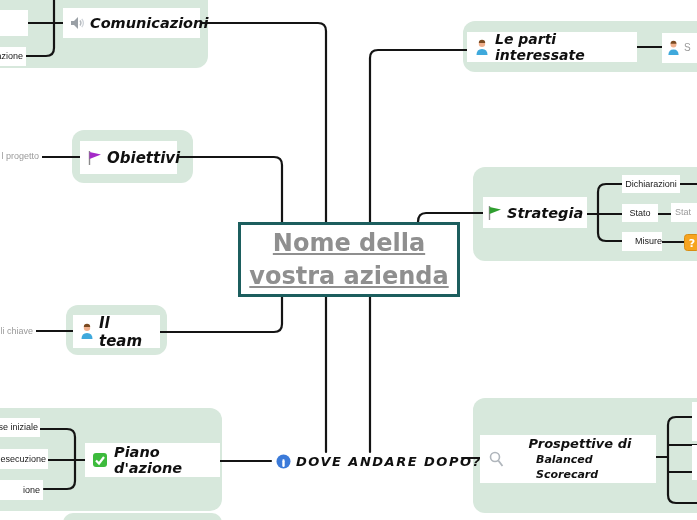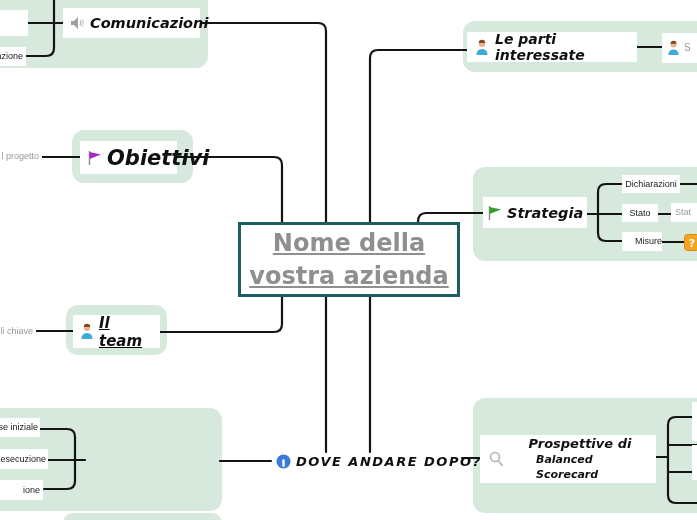--- a/index.html
+++ b/index.html
@@ -91,42 +91,51 @@
     <span class="sub">azione</span>
   </div>
 
   <div class="box" style="left:80px;top:141px;width:97px;height:33px;padding:0 7px;gap:5px;">
     <span class="icon">
       <svg width="15" height="16" viewBox="0 0 15 16">
           <line x1="2.5" y1="1" x2="2.5" y2="15" stroke="#8a8a8a" stroke-width="1.4"></line>
           <path d="M2.5,2 L14,4.5 L2.5,9 Z" fill="#a429c8"></path>
         </svg>
     </span>
-    <span class="topicfont" style="font-size:21px;">Obiettivi</span>
+    <span class="topicfont" style="font-size:15px;">Obiettivi</span>
   </div>
 
   <div class="box" style="left:-34px;top:147px;width:76px;height:19px;justify-content:flex-end;padding-right:3px;">
     <span class="sub graytxt">l progetto</span>
   </div>
 
-  <div class="box" style="left:73px;top:315px;width:87px;height:33px;padding:0 7px;gap:5px;text-decoration:underline;">
+  <div class="box" style="left:73px;top:315px;width:87px;height:33px;padding:0 7px;gap:5px;">
     <span class="icon">
       <svg width="14" height="17" viewBox="0 0 14 17">
           <circle cx="7" cy="4.8" r="3.2" fill="#f0b08d"></circle>
           <path d="M3.8,4 a3.2,3.2 0 0 1 6.4,0 z" fill="#7a4a21"></path>
           <path d="M1.5,16 q0,-6 5.5,-6 q5.5,0 5.5,6 z" fill="#3fa9dc"></path>
         </svg>
     </span>
     <span class="topicfont" style="font-size:15px;">Il team</span>
   </div>
 
   <div class="box" style="left:-28px;top:321px;width:64px;height:20px;justify-content:flex-end;padding-right:3px;">
     <span class="sub graytxt">li chiave</span>
   </div>
 
+  <div class="box" style="left:85px;top:443px;width:135px;height:34px;padding:0 7px;gap:6px;">
+    <span class="icon">
+      <svg width="16" height="16" viewBox="0 0 16 16">
+          <rect x="1" y="1" width="14" height="14" rx="3" fill="#3dbb3d"></rect>
+          <path d="M4,8.5 l3,3 l5,-6.5" stroke="#fff" stroke-width="2.2" fill="none"></path>
+        </svg>
+    </span>
+    <span class="topicfont" style="font-size:14.5px;">Piano d'azione</span>
+  </div>
 
   <div class="box" style="left:-8px;top:418px;width:48px;height:19px;justify-content:flex-end;padding-right:2px;">
     <span class="sub">ase iniziale</span>
   </div>
   <div class="box" style="left:-4px;top:449px;width:52px;height:20px;justify-content:flex-end;padding-right:2px;">
     <span class="sub">esecuzione</span>
   </div>
   <div class="box" style="left:-30px;top:480px;width:73px;height:20px;justify-content:flex-end;padding-right:3px;">
     <span class="sub">ione</span>
   </div>

